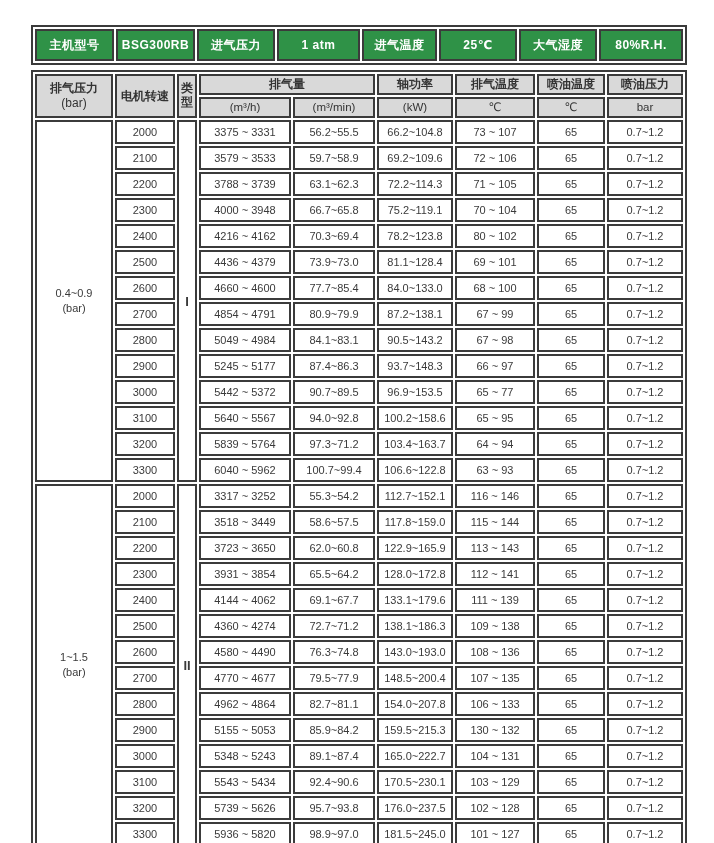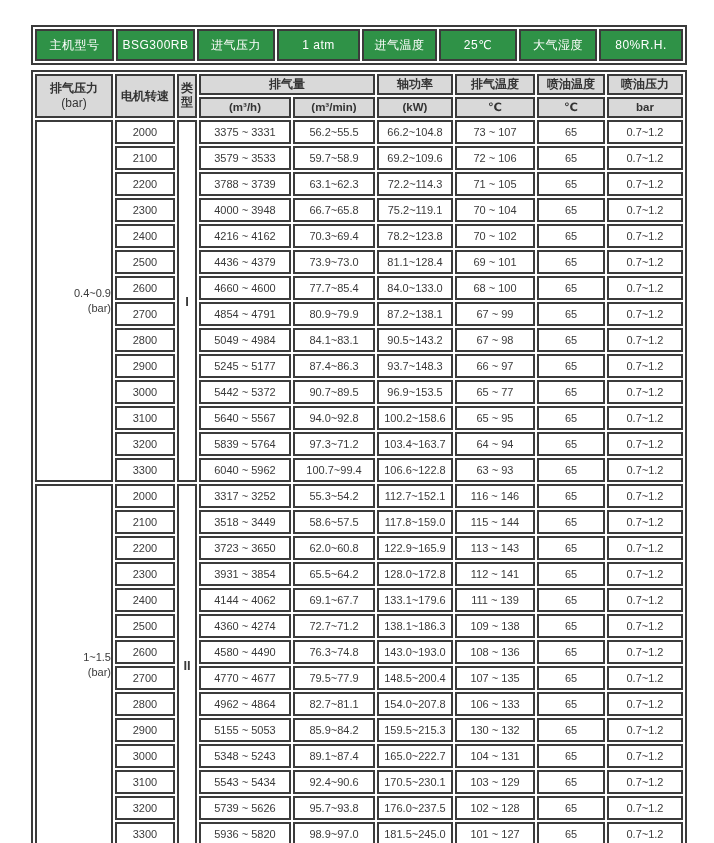--- a/index.html
+++ b/index.html
@@ -30,56 +30,55 @@
     border: 2px solid #3b3b3b;
     text-align: center;
     vertical-align: middle;
     padding: 0;
     overflow: hidden;
   }
   
   .green-table td {
     background: #2f9247;
     color: #ffffff;
-    font-weight: normal;
+    font-weight: bold;
     font-size: 12px;
     height: 28px;
     letter-spacing: 0.5px;
   }
   
   .main-table { margin-top: 5px; }
   .main-table th {
     background: #d9d9d9;
     font-size: 12px;
     font-weight: bold;
     height: 17px;
     line-height: 1.25;
   }
   .main-table th.unit {
-    font-weight: bold;
+    font-weight: normal;
     font-size: 11.5px;
     margin-top: 7px;
   }
   .main-table th.th-type {
     line-height: 1.15;
     padding: 1px 0;
     word-break: break-all;
   }
   .main-table td {
     background: #ffffff;
     font-size: 11px;
     height: 20px;
     color: #3a3a3a;
     white-space: nowrap;
   }
   .main-table td.c-pressure {
     font-size: 11px;
     line-height: 1.35;
     white-space: normal;
-    text-align: right;
   }
   .main-table td.c-type-val {
     font-weight: bold;
     font-size: 13px;
   }
 </style>
 </head>
 <body>
 
 <div class="sheet">
@@ -184,21 +183,21 @@
           <td>75.2~119.1</td>
           <td>70 ~ 104</td>
           <td>65</td>
           <td>0.7~1.2</td>
         </tr>
         <tr>
           <td>2400</td>
           <td>4216 ~ 4162</td>
           <td>70.3~69.4</td>
           <td>78.2~123.8</td>
-          <td>70 ~ 102</td>
+          <td>80 ~ 102</td>
           <td>65</td>
           <td>0.7~1.2</td>
         </tr>
         <tr>
           <td>2500</td>
           <td>4436 ~ 4379</td>
           <td>73.9~73.0</td>
           <td>81.1~128.4</td>
           <td>69 ~ 101</td>
           <td>65</td>

